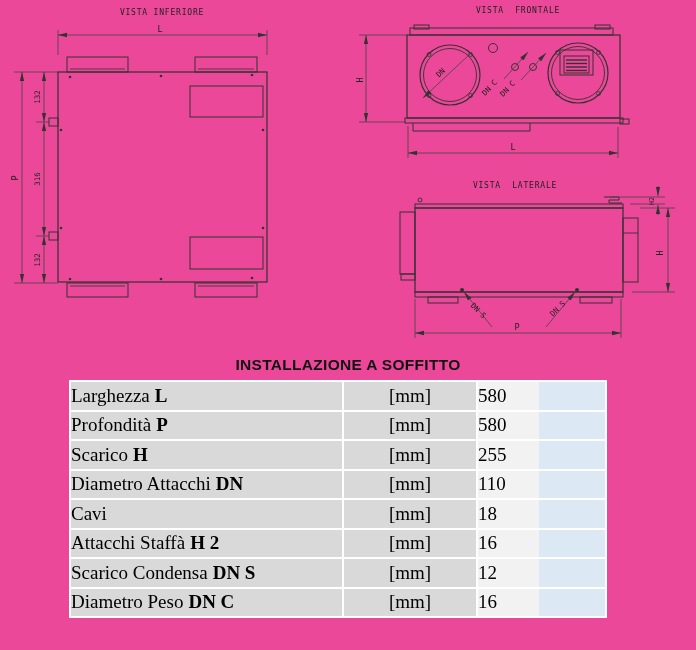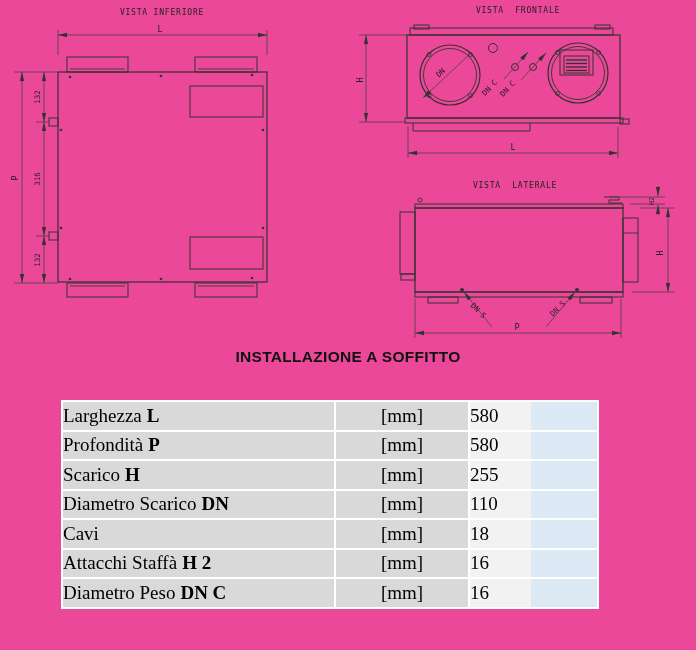--- a/index.html
+++ b/index.html
@@ -12,24 +12,24 @@
   .front-view  { left:350px; top:0;   width:346px; height:175px; }
   .side-view   { left:350px; top:175px; width:346px; height:170px; }
 
   .cad { font-family:"DejaVu Sans Mono", monospace; fill:#222; }
   .cad-title { font-size:8px; letter-spacing:0.8px; white-space:pre; }
   .dim-label { font-size:8.5px; }
   .dim-mid { font-size:7.5px; }
   .dim-small { font-size:6.5px; }
 
   .section-title {
-    position:absolute; left:0; top:348px; width:696px; text-align:center;
+    position:absolute; left:0; top:356px; width:696px; text-align:center;
     font:bold 15.5px "Liberation Sans", sans-serif; color:#111; letter-spacing:0.3px;
   }
-  .table-wrap { position:absolute; left:61px; top:380px;margin-top:20px; }
+  .table-wrap { position:absolute; left:69px; top:380px; }
   table.dim-table {
     border-collapse:collapse; table-layout:fixed; width:536px;
     font-family:"Liberation Serif", serif; font-size:19px; color:#000;
   }
   table.dim-table td { border:2px solid #ffffff; height:27.5px; padding:0; vertical-align:middle; }
   td.c-label { background:#d9d9d9; padding-left:8px; }
   td.c-unit  { background:#d9d9d9; text-align:center; }
   td.c-value {
     background:linear-gradient(to right,#f2f2f2 0%,#f2f2f2 48%,#dce9f5 48%,#dce9f5 100%);
   }
@@ -231,37 +231,42 @@
     <td class="c-value">580</td>
   </tr>
 
   <tr>
     <td class="c-label"><span>Scarico</span><b>H</b></td>
     <td class="c-unit">[mm]</td>
     <td class="c-value">255</td>
   </tr>
 
   <tr>
-    <td class="c-label"><span>Diametro Scarico</span><b>DN</b></td>
+    <td class="c-label"><span>Diametro Attacchi</span><b>DN</b></td>
     <td class="c-unit">[mm]</td>
     <td class="c-value">110</td>
   </tr>
 
   <tr>
     <td class="c-label"><span>Cavi</span><b></b></td>
     <td class="c-unit">[mm]</td>
     <td class="c-value">18</td>
   </tr>
 
   <tr>
     <td class="c-label"><span>Attacchi Staffà</span><b>H 2</b></td>
     <td class="c-unit">[mm]</td>
     <td class="c-value">16</td>
   </tr>
 
+  <tr>
+    <td class="c-label"><span>Scarico Condensa</span><b>DN S</b></td>
+    <td class="c-unit">[mm]</td>
+    <td class="c-value">12</td>
+  </tr>
 
   <tr>
     <td class="c-label"><span>Diametro Peso</span><b>DN C</b></td>
     <td class="c-unit">[mm]</td>
     <td class="c-value">16</td>
   </tr>
 </tbody>
     </table>
   </div>
 

